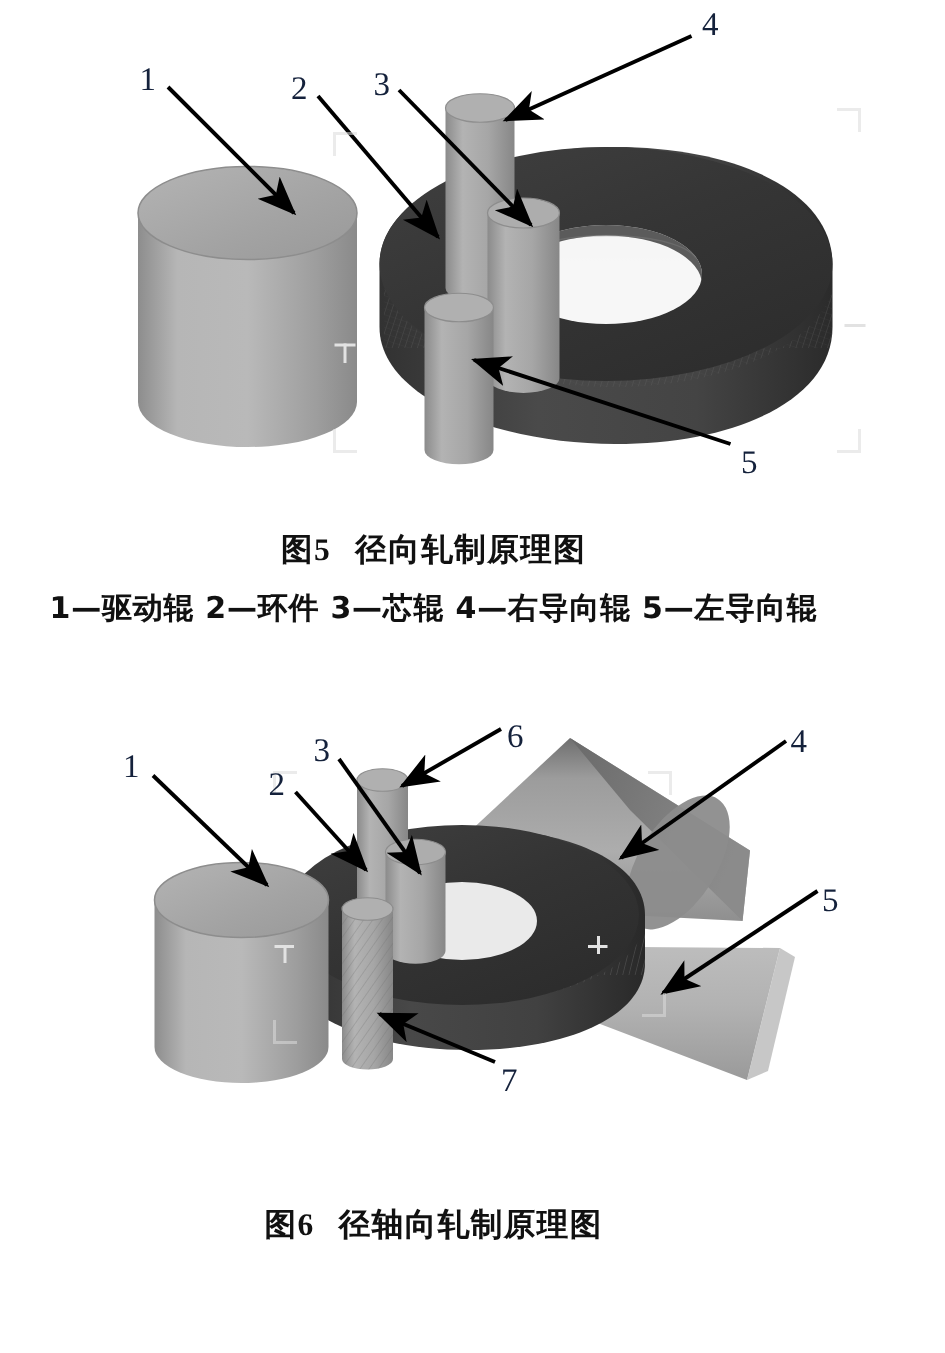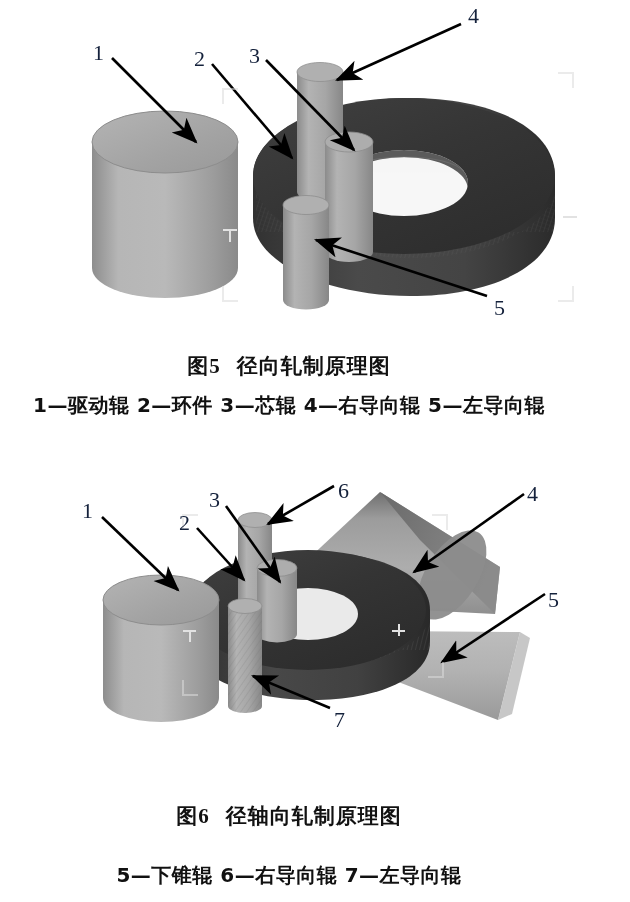--- a/index.html
+++ b/index.html
@@ -343,15 +343,14 @@
     <span class="lbl" style="left:209px;top:27px;">3</span>
     <span class="lbl" style="left:338px;top:18px;">6</span>
     <span class="lbl" style="left:527px;top:21px;">4</span>
     <span class="lbl" style="left:548px;top:127px;">5</span>
     <span class="lbl" style="left:334px;top:247px;">7</span>
   </div>
 
   <div class="cap cap-title" id="f6-title">
     <span>图</span><span class="num">6</span><span class="gap"></span><span>径轴向轧制原理图</span>
   </div>
-  <div class="cap cap-sub" id="f6-sub2">5—下锥辊 6—右导向辊 7—左导向辊</div>
 
 </div>
 
 </body></html>

